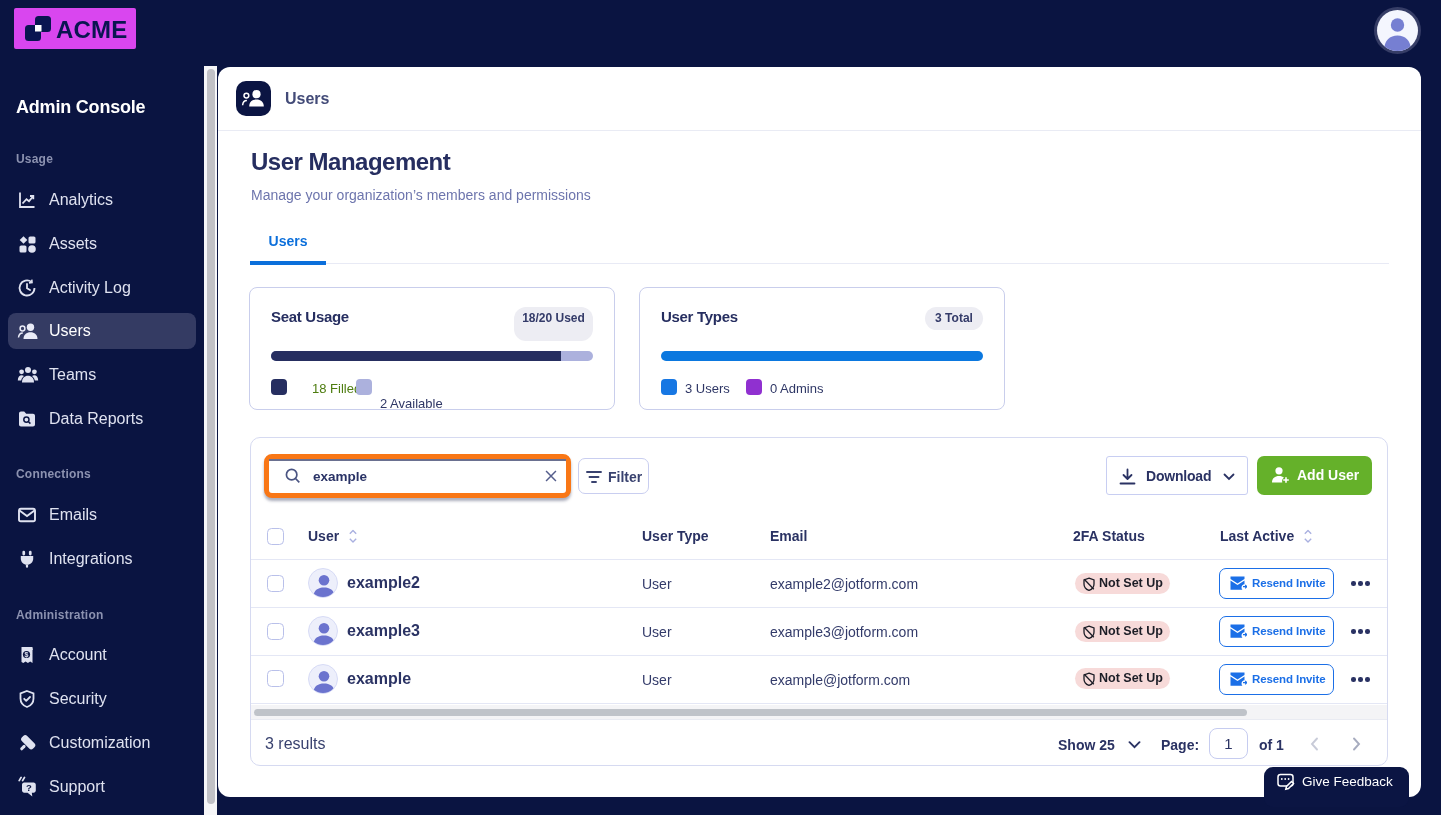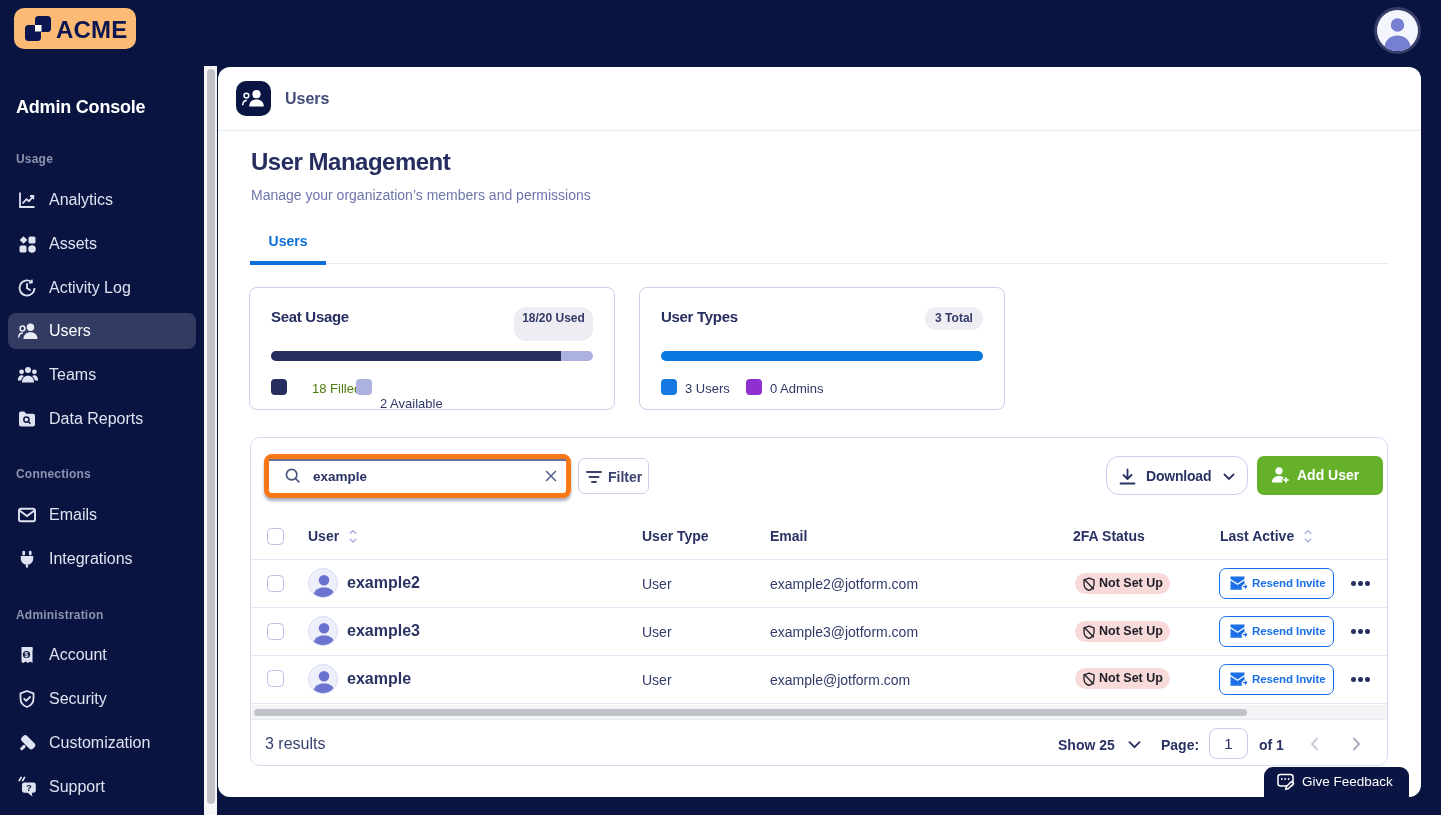--- a/index.html
+++ b/index.html
@@ -3,21 +3,21 @@
 <meta charset="utf-8">
 <style>
   * { margin:0; padding:0; box-sizing:border-box; }
   html,body { width:1441px; height:815px; overflow:hidden; }
   body { background:#0A1441; font-family:"Liberation Sans", sans-serif; position:relative; }
   .abs { position:absolute; }
 </style>
 </head>
 <body>
 
-<div class="abs" id="logo-box" style="left:14px; top:8px; width:122px; height:41px; background:#fdba74; border-radius:10px;">
+<div class="abs" id="logo-box" style="left:14px; top:8px; width:122px; height:41px; background:#d946ef; border-radius:2px;">
   <svg class="abs" style="left:11px; top:8px;" width="28" height="26" viewBox="0 0 28 26">
     <rect x="10" y="0" width="16" height="16" rx="3.5" fill="#0A1551"></rect>
     <rect x="0" y="9" width="16" height="16" rx="3.5" fill="#0A1551"></rect>
     <rect x="10" y="9" width="6.5" height="6.5" fill="#fff"></rect>
   </svg>
   <div class="abs" style="left:42px; top:8px; font-size:24px; font-weight:bold; color:#0A1551; letter-spacing:0.2px;">ACME</div>
 </div>
 
 <div class="abs" style="left:16px; top:97px; font-size:18px; letter-spacing:-0.2px; font-weight:bold; color:#fff;">Admin Console</div>
 
@@ -216,32 +216,32 @@
   </svg>
 </div>
 
 <div class="abs" style="left:578px; top:458px; width:71px; height:36px; border:1px solid #C9CEF0; border-radius:7px; background:#fff;">
   <svg style="position:absolute; left:7px; top:11px;" width="16" height="14" viewBox="0 0 16 14" stroke="#39426F" stroke-width="1.9" stroke-linecap="round">
     <path d="M1 2 H15 M3.5 7 H12.5 M6 12 H10"></path>
   </svg>
   <div style="position:absolute; left:29px; top:10px; font-size:14px; font-weight:bold; color:#39426F;">Filter</div>
 </div>
 
-<div class="abs" style="left:1106px; top:456px; width:142px; height:39px; border:1px solid #C8CEF2; border-radius:13px; background:#fff;">
+<div class="abs" style="left:1106px; top:456px; width:142px; height:39px; border:1px solid #C8CEF2; border-radius:3px; background:#fff;">
   <svg style="position:absolute; left:12px; top:11px;" width="17" height="17" viewBox="0 0 17 17" fill="none" stroke="#2A3263" stroke-width="1.8" stroke-linecap="round">
     <path d="M8.5 1.5 V10.5 M4.5 7 L8.5 11 L12.5 7" stroke-linejoin="round"></path>
     <path d="M1.5 15.5 H15.5"></path>
   </svg>
   <div style="position:absolute; left:39px; top:11px; font-size:14px; letter-spacing:-0.2px; font-weight:bold; color:#2A3263;">Download</div>
   <svg style="position:absolute; left:116px; top:16px;" width="12" height="8" viewBox="0 0 12 8" fill="none" stroke="#2A3263" stroke-width="1.8" stroke-linecap="round">
     <path d="M1.5 1.5 L6 6 L10.5 1.5"></path>
   </svg>
 </div>
 
-<div class="abs" style="left:1257px; top:456px; width:126px; height:39px; background:#65B12A; border-radius:7px;">
+<div class="abs" style="left:1257px; top:456px; width:115px; height:39px; background:#65B12A; border-radius:7px;">
   <svg style="position:absolute; left:13px; top:9px;" width="20" height="20" viewBox="0 0 20 20" fill="#fff">
     <circle cx="9" cy="5.8" r="3.6"></circle>
     <path d="M2 17.5 C2 13.3 5 11 9 11 C11 11 12.8 11.6 14 12.8 C12.4 13.6 11.7 15.5 12.3 17.5 Z"></path>
     <path d="M15.2 12.2 H16.8 V14.2 H18.8 V15.8 H16.8 V17.8 H15.2 V15.8 H13.2 V14.2 H15.2 Z"></path>
   </svg>
   <div style="position:absolute; left:40px; top:11px; font-size:14px; font-weight:bold; color:#fff;">Add User</div>
 </div>
 
 <style>
   .chk { position:absolute; width:17px; height:17px; border:1.5px solid #B9C0EA; border-radius:4.5px; background:#fff; }

